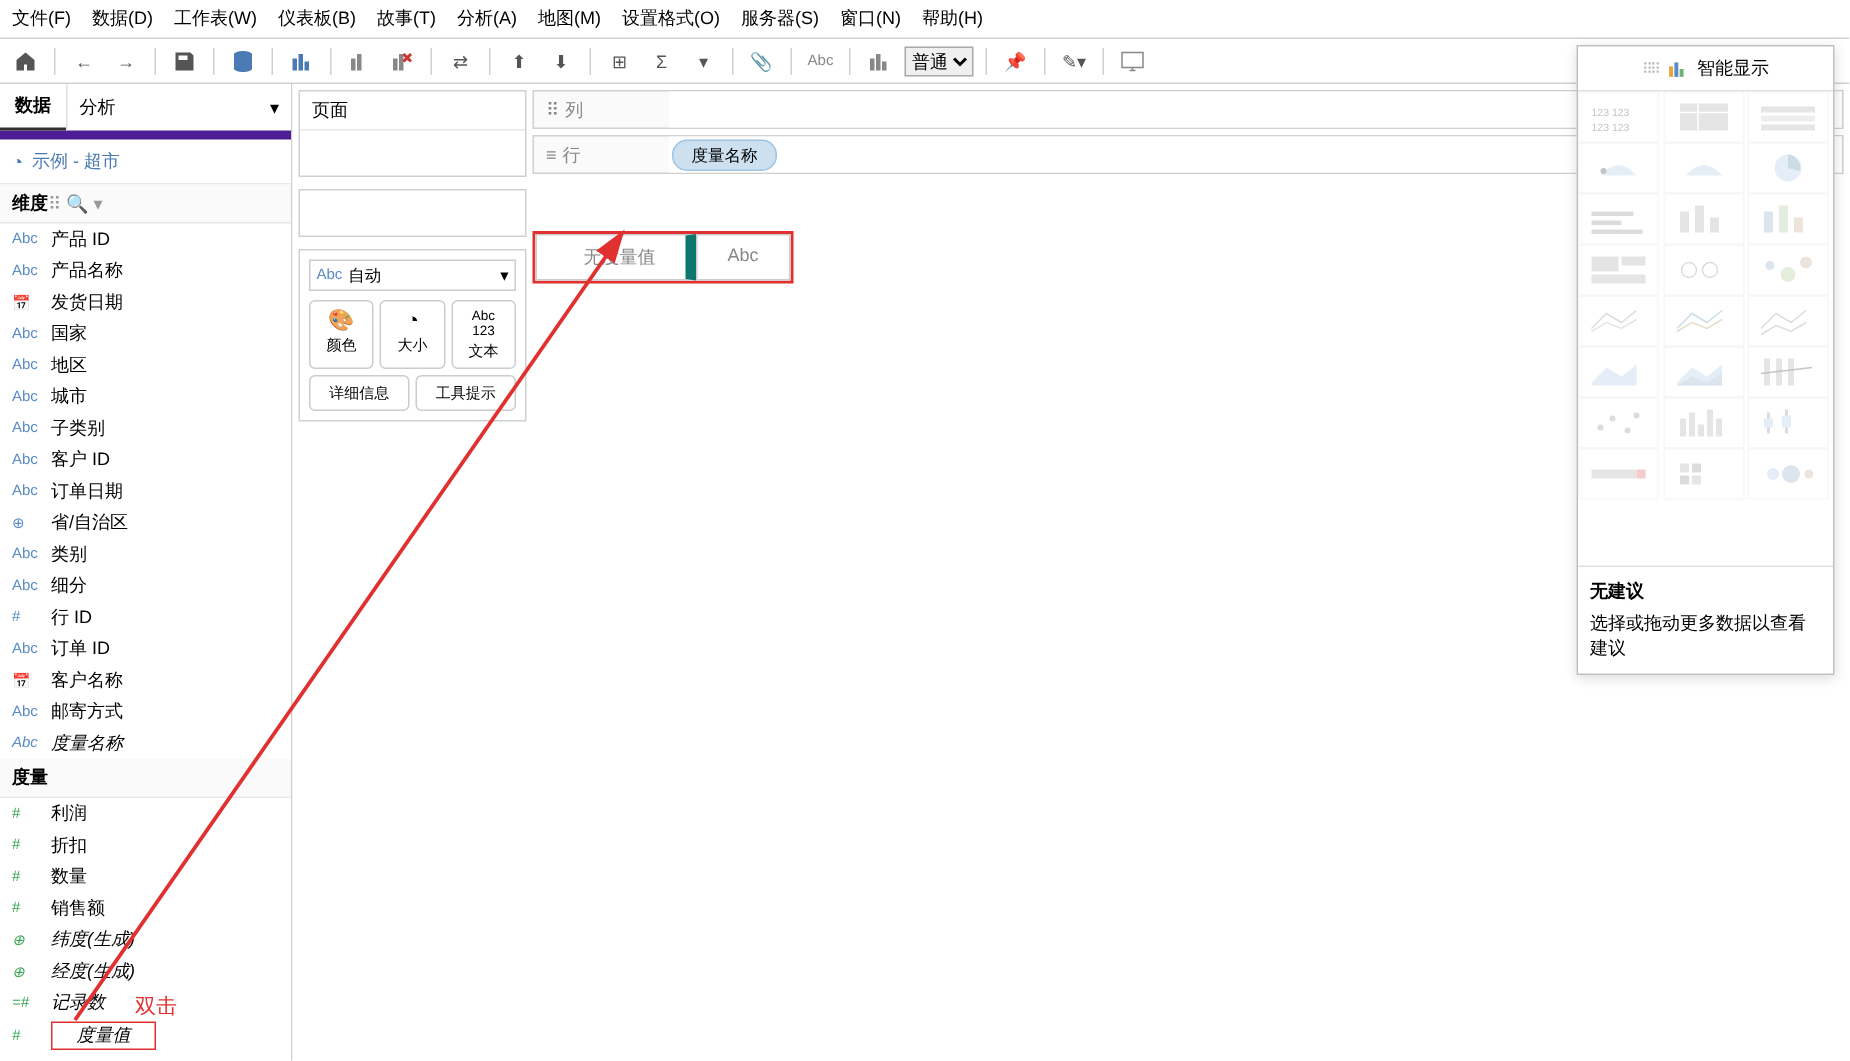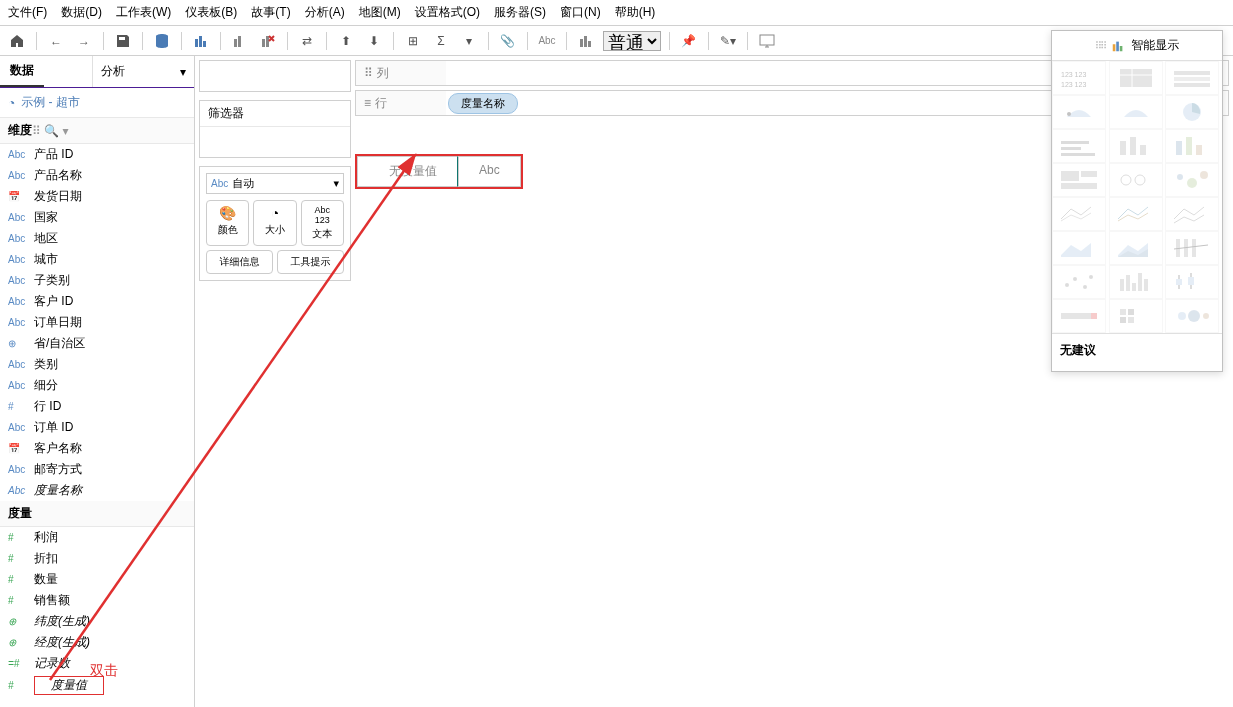--- a/index.html
+++ b/index.html
@@ -4,25 +4,25 @@
 <style>
 * { box-sizing: border-box; margin: 0; padding: 0; font-family: "Microsoft YaHei", sans-serif; }
 body { font-size: 12px; background: #fff; width: 1233px; height: 707px; overflow: hidden; position: relative; }
 
 .menubar { display: flex; gap: 14px; padding: 4px 8px; border-bottom: 1px solid #d0d0d0; font-size: 12px; text-align: center; }
 .menubar span { cursor: default; }
 
 .toolbar { display: flex; align-items: center; gap: 6px; padding: 4px 6px; border-bottom: 1px solid #d0d0d0; height: 30px; }
 .toolbar .tb-btn { width: 22px; height: 22px; display: flex; align-items: center; justify-content: center; color: #555; cursor: pointer; }
 .toolbar .sep { width: 1px; height: 18px; background: #d0d0d0; margin: 0 2px; }
-.toolbar select { font-size: 18px; height: 20px; border: 1px solid #aaa; }
+.toolbar select { font-size: 12px; height: 20px; border: 1px solid #aaa; }
 
 .main { display: flex; height: calc(100% - 54px); }
 .sidebar { width: 195px; border-right: 1px solid #d0d0d0; display: flex; flex-direction: column; }
-.sb-header { display: flex; border-bottom: 1px solid #4c1d95; gap: 48px; }
+.sb-header { display: flex; border-bottom: 6px solid #4c1d95; }
 .sb-tab { padding: 6px 10px; font-weight: bold; }
 .sb-tab.active { border-bottom: 2px solid #333; }
 .sb-dropdown { flex: 1; padding: 4px 8px; border-left: 1px solid #e0e0e0; display: flex; align-items: center; justify-content: space-between; }
 .sb-source { padding: 6px 8px; border-bottom: 1px solid #e8e8e8; color: #4a7bb5; display: flex; align-items: center; gap: 6px; }
 .sb-section-hdr { padding: 4px 8px; font-weight: bold; border-bottom: 1px solid #e8e8e8; display: flex; align-items: center; background: #fafafa; }
 .sb-list { overflow-y: auto; flex-shrink: 0; }
 .sb-list.dims { max-height: 370px; }
 .sb-item { display: flex; align-items: center; gap: 6px; padding: 2px 8px; font-size: 12px; }
 .sb-item .type-icon { width: 20px; font-size: 10px; text-align: left; }
 .sb-item.dim .type-icon { color: #5a8bc4; }
@@ -43,28 +43,28 @@
 .marks-grid2 { display: grid; grid-template-columns: repeat(2,1fr); gap: 4px; margin-top: 4px; }
 
 .shelves { flex: 1; display: flex; flex-direction: column; }
 .shelf-row { display: flex; border: 1px solid #d0d0d0; margin: 4px 4px 0 0; background: #fafafa; height: 26px; align-items: center; }
 .shelf-label { width: 90px; padding: 0 8px; color: #888; display: flex; align-items: center; gap: 4px; }
 .shelf-pills { flex: 1; display: flex; gap: 4px; padding: 2px; background: #fff; height: 100%; align-items: center; }
 .pill { background: #cce0f0; border: 1px solid #9ec4e4; border-radius: 10px; padding: 2px 12px; font-size: 11px; }
 .viz-area { flex: 1; margin: 8px 4px 4px 0; position: relative; }
 .viz-table { position: absolute; left: 0; top: 30px; border: 2.5px solid #e03030; display: flex; }
 .viz-cell { border: 1px solid #ccc; padding: 6px 20px; font-size: 12px; background: #fff; color: #888; }
-.viz-cell:first-child { border-right: 1px solid #0f766e; padding-left: 31px; }
+.viz-cell:first-child { border-right: 7px solid #0f766e; padding-left: 31px; }
 
 .showme { position: absolute; right: 10px; top: 30px; width: 172px; border: 1px solid #c0c0c0; background: #fff; box-shadow: 0 2px 8px rgba(0,0,0,.15); }
 .showme-hdr { display: flex; align-items: center; justify-content: center; gap: 6px; padding: 6px; border-bottom: 1px solid #e0e0e0; font-size: 12px; }
 .showme-grid { display: grid; grid-template-columns: repeat(3,1fr); }
 .sm-cell { width: 54px; height: 34px; border: 1px solid #f0f0f0; display: flex; align-items: center; justify-content: center; opacity: .5; }
 .sm-cell svg { width: 44px; height: 26px; }
-.showme-foot { padding: 8px; font-size: 12px; border-top: 1px solid #e0e0e0; }
+.showme-foot { padding: 8px; font-size: 12px; border-top: 1px solid #e0e0e0; margin-top: 44px; }
 .showme-foot .no-sug { font-weight: bold; margin-bottom: 4px; }
 
 svg.arrow { position: absolute; pointer-events: none; }
 .grip { color: #bbb; letter-spacing: -2px; font-size: 10px; cursor: move; }
 </style>
 </head>
 <body>
 
 <div class="menubar">
   <span>文件(F)</span>
@@ -281,24 +281,24 @@
         <div class="sb-item meas italic boxed">
           <span class="type-icon">#</span>
           <span class="label">度量值</span>
         </div>
       </div>
   </div>
 
   <div class="canvas">
     <div class="cards-col">
       <div class="card">
+        <div class="card-title">页面</div>
         <div class="card-body"></div>
       </div>
       <div class="card">
-        <div class="card-title">筛选器</div>
         <div class="card-body"></div>
       </div>
       <div class="card">
         <div class="card-body">
           <div class="marks-select">
             <span style="color:#5a8bc4;font-size:10px;">Abc</span>
               <span>自动</span>
               <span style="margin-left:auto;">▾</span>
           </div>
           <div class="marks-grid">
@@ -509,20 +509,21 @@
       <div class="sm-cell">
         <svg viewBox="0 0 44 26">
           <circle cx="12" cy="13" r="4" fill="#cde"></circle>
           <circle cx="24" cy="13" r="6" fill="#bcd"></circle>
           <circle cx="36" cy="13" r="3" fill="#dcb"></circle>
         </svg>
       </div>
     </div>
   <div class="showme-foot">
     <div class="no-sug">无建议</div>
+    <div>选择或拖动更多数据以查看建议</div>
   </div>
 </div>
 
 <div class="red-anno">双击</div>
 
 <svg class="arrow" style="left:0;top:0;" width="1233" height="707">
   <defs>
       <marker id="ah" markerWidth="10" markerHeight="10" refX="8" refY="3" orient="auto">
         <path d="M0,0 L9,3 L0,6 z" fill="#e03030"></path>
       </marker>

